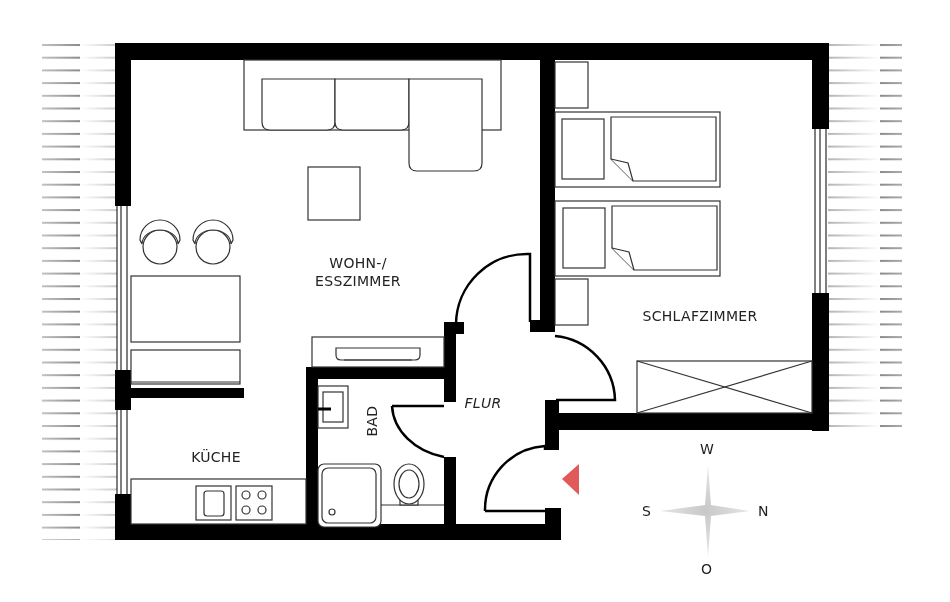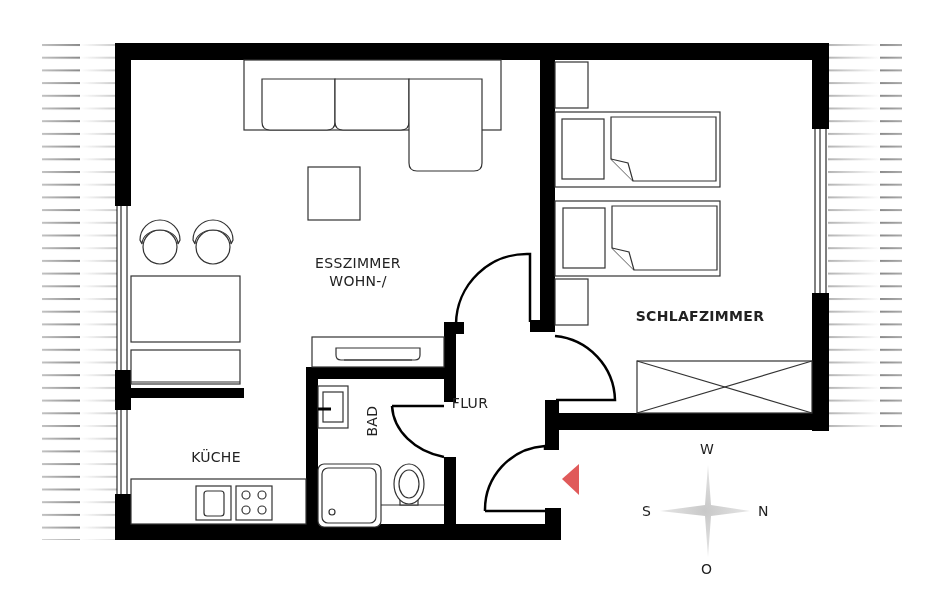--- a/index.html
+++ b/index.html
@@ -160,24 +160,24 @@
   </g>
 
   <polygon points="562,479 579,464 579,495" fill="#e05a5a"></polygon>
 
   <g fill="url(#compassG)">
     <path d="M708 465 L711 505 L750 511 L711 516 L708 557 L705 516 L660 511 L705 505 Z"></path>
   </g>
 </svg>
 
 <div class="lbl" style="left:293px; top:254px; width:130px;">
+  <div>WOHN-/</div>
   <div>ESSZIMMER</div>
-  <div>WOHN-/</div>
 </div>
-<div class="lbl" style="left:635px; top:307px; width:130px;font-weight:bold;">SCHLAFZIMMER</div>
+<div class="lbl" style="left:635px; top:307px; width:130px;">SCHLAFZIMMER</div>
 <div class="lbl" style="left:176px; top:448px; width:80px;">KÜCHE</div>
 <div class="lbl rot" style="left:352px; top:412px; width:40px;">BAD</div>
-<div class="lbl" style="left:445px; top:394px; width:50px;">FLUR</div>
+<div class="lbl" style="left:458px; top:394px; width:50px;font-style:italic;">FLUR</div>
 
 <div class="compass-lbl" style="left:700px; top:441px;">W</div>
 <div class="compass-lbl" style="left:701px; top:561px;">O</div>
 <div class="compass-lbl" style="left:642px; top:503px;">S</div>
 <div class="compass-lbl" style="left:758px; top:503px;">N</div>
 
 </body></html>

